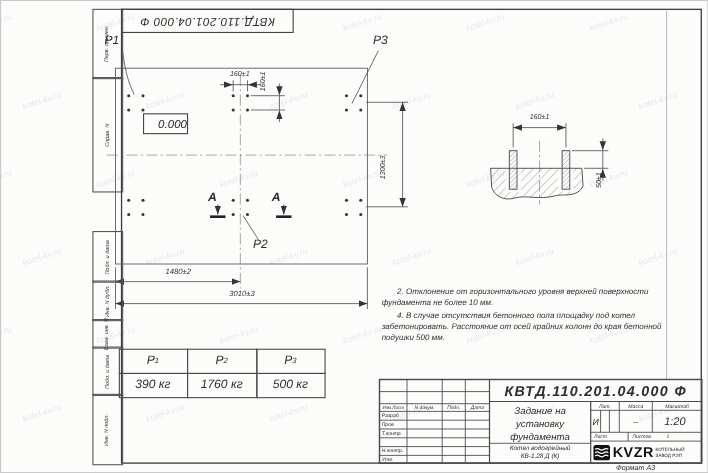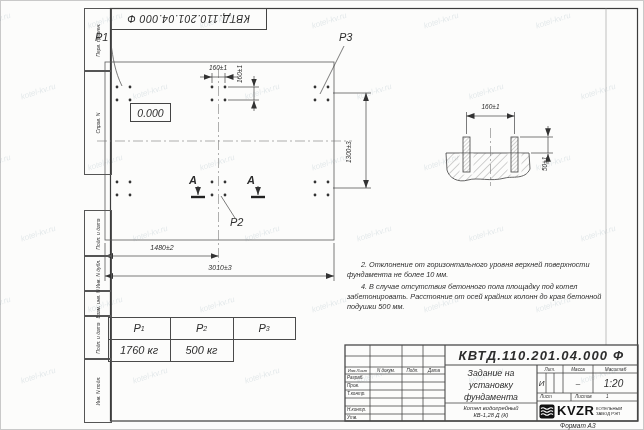--- a/index.html
+++ b/index.html
@@ -235,21 +235,21 @@
     <span class="fl">Инв. N подл.</span>
     </div>
 
   <div class="box ctr" style="left:110px;top:8px;width:155px;height:20px;">
     <span class="t rot180" style="position:static;font-size:10.5px;letter-spacing:0.5px;">КВТД.110.201.04.000 Ф</span>
   </div>
 
   <span class="t" style="left:95px;top:31px;font-size:11px;">P1</span>
   <span class="t" style="left:339px;top:31px;font-size:11px;">P3</span>
   <span class="t" style="left:230px;top:216px;font-size:11px;">P2</span>
-  <div class="box ctr" style="left:130px;top:103px;width:39px;height:17px;">
+  <div class="box ctr" style="left:130px;top:103px;width:39px;height:17px;justify-content:flex-end;">
     <span class="t" style="position:static;font-size:10.5px;">0.000</span>
   </div>
 
   <span class="t" style="left:199px;top:64px;width:38px;text-align:center;font-size:6.5px;">160±1</span>
   <span class="t rotb" style="left:243px;top:76px;font-size:6.5px;">160±1</span>
   <span class="t" style="left:132px;top:244px;width:60px;text-align:center;font-size:7px;">1480±2</span>
   <span class="t" style="left:189px;top:264px;width:62px;text-align:center;font-size:7px;">3010±3</span>
   <span class="t rotb" style="left:352px;top:156px;font-size:6.5px;">1300±3</span>
 
   <span class="t" style="left:189px;top:174px;font-size:11px;font-weight:bold;">А</span>
@@ -264,20 +264,21 @@
         <sub>1</sub>
       </div>
     <div class="pcell">
         <span>P</span>
         <sub>2</sub>
       </div>
     <div class="pcell">
         <span>P</span>
         <sub>3</sub>
       </div>
+    <div class="pcell">390 кг</div>
     <div class="pcell">1760 кг</div>
     <div class="pcell">500 кг</div>
   </div>
 
   <div class="notes">
     <p class="note">2. Отклонение от горизонтального уровня верхней поверхности фундамента не более 10 мм.</p>
     <p class="note">4. В случае отсутствия бетонного пола площадку под котел забетонировать. Расстояние от осей крайних колонн до края бетонной подушки 500 мм.</p>
   </div>
 
   <div class="t ctr" style="left:445px;top:345px;width:193px;height:20px;font-size:13px;font-weight:600;letter-spacing:1.2px;">КВТД.110.201.04.000 Ф</div>

